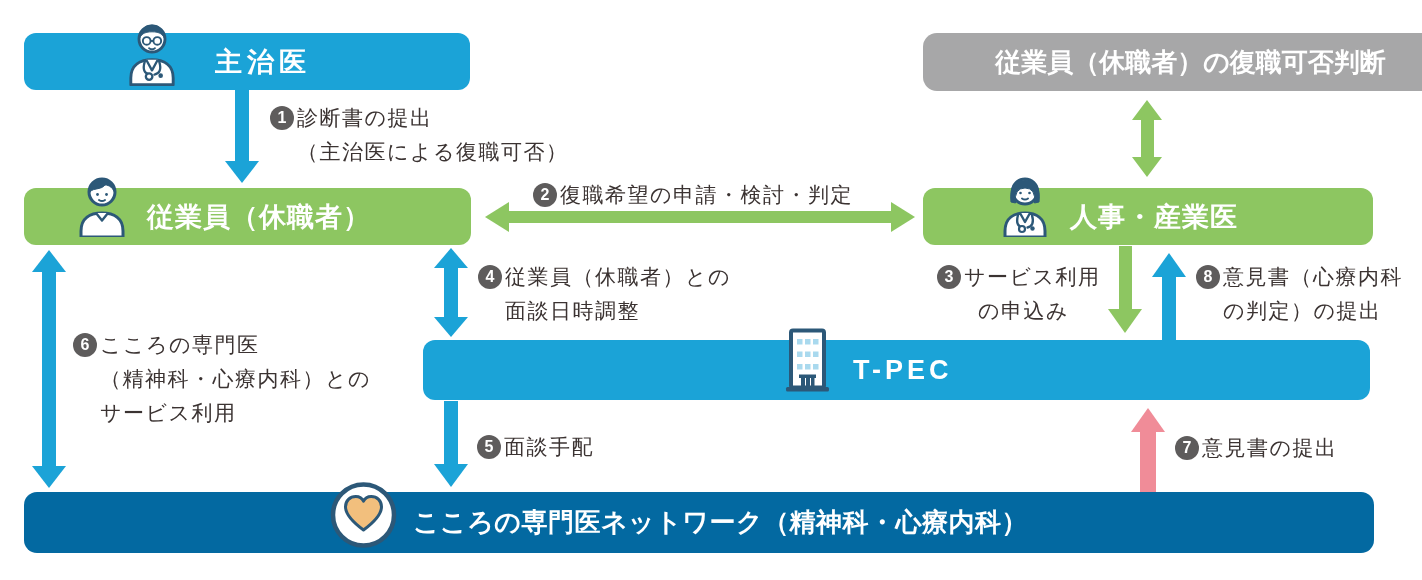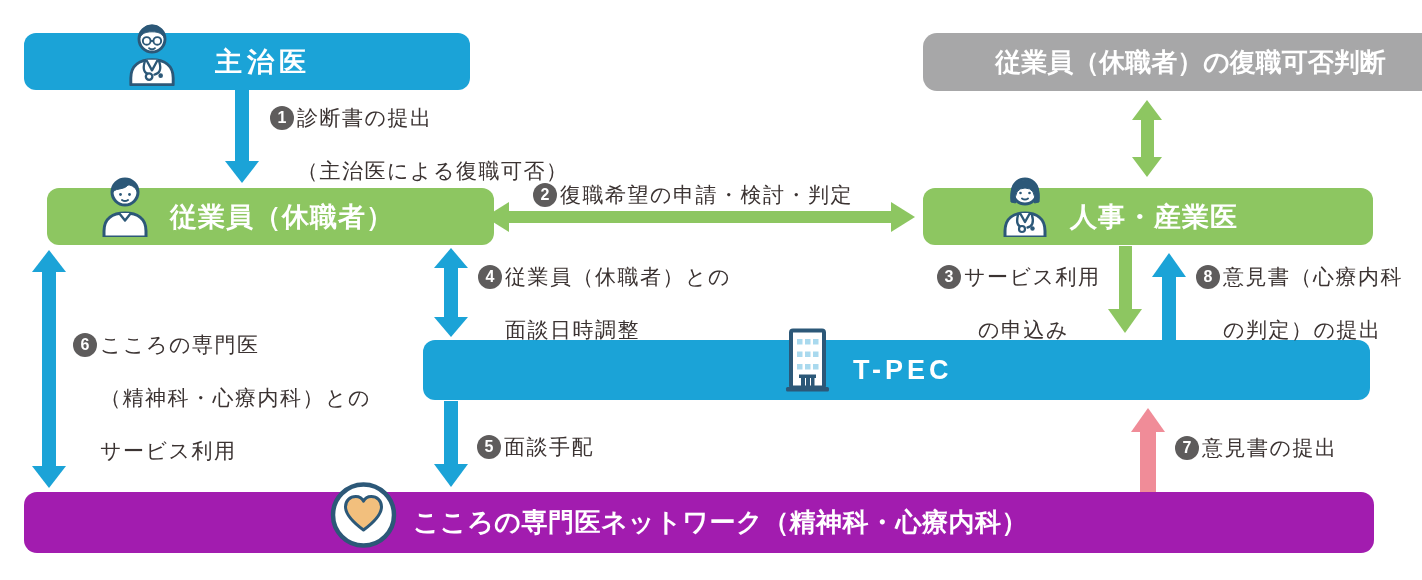--- a/index.html
+++ b/index.html
@@ -6,27 +6,27 @@
   body{width:1422px;height:580px;position:relative;overflow:hidden;
        font-family:"Liberation Sans","DejaVu Sans",sans-serif;}
   .stage{position:absolute;left:0;top:0;width:1422px;height:580px;}
 
   
   .box{position:absolute;display:flex;align-items:center;box-sizing:border-box;}
   .box-label{color:#ffffff;font-weight:700;font-size:27px;letter-spacing:1px;white-space:nowrap;}
   .blue{background:#1BA3D7;}
   .green{background:#8DC661;}
   .gray{background:#A7A7A8;}
-  .pink{background:#a21caf;font-family:Liberation Serif, serif;}
+  .pink{background:#0369a1;font-family:Liberation Serif, serif;}
 
   #box-doctor{left:24px;top:33px;width:446px;height:57px;border-radius:12px;padding-left:179px;}
   #box-doctor .box-label{letter-spacing:5px;margin-left:12px;}
   #box-judgment{left:923px;top:33px;width:535px;height:58px;border-radius:14px;justify-content:center;}
   #box-judgment .box-label{font-size:26px;letter-spacing:0;}
-  #box-employee{left:24px;top:188px;width:447px;height:57px;border-radius:12px;padding-left:123px;margin-left:23px;}
+  #box-employee{left:24px;top:188px;width:447px;height:57px;border-radius:12px;padding-left:123px;}
   #box-hr{left:923px;top:188px;width:450px;height:57px;border-radius:12px;padding-left:147px;}
   #box-tpec{left:423px;top:340px;width:947px;height:60px;border-radius:12px;padding-left:430px;}
   #box-tpec .box-label{letter-spacing:4px;}
   #box-network{left:24px;top:492px;width:1350px;height:61px;border-radius:13px;padding-left:389px;}
   #box-network .box-label{font-size:26px;letter-spacing:0.5px;}
 
   .icon{position:absolute;display:block;}
   #box-doctor .icon{left:102px;top:-13px;width:52px;height:66px;}
   #box-employee .icon{left:53px;top:-13px;width:50px;height:62px;}
   #box-hr .icon{left:78px;top:-13px;width:48px;height:62px;}
@@ -40,21 +40,21 @@
   .c-blue{background:#1BA3D7;}  .h-blue-d{border-top-color:#1BA3D7;}  .h-blue-u{border-bottom-color:#1BA3D7;}
   .c-green{background:#8DC661;} .h-green-d{border-top-color:#8DC661;} .h-green-u{border-bottom-color:#8DC661;}
   .h-green-l{border-right-color:#8DC661;} .h-green-r{border-left-color:#8DC661;}
   .c-pink{background:#F08C98;}  .h-pink-u{border-bottom-color:#F08C98;}
 
   
   .step{position:absolute;display:flex;align-items:flex-start;color:#3B3332;}
   .badge{flex:0 0 auto;width:24px;height:24px;margin-top:5px;margin-right:3px;border-radius:50%;
          background:#5E5C5C;color:#fff;font-size:16px;font-weight:600;
          display:flex;align-items:center;justify-content:center;}
-  .lines{display:flex;flex-direction:column;gap:19px;}
+  .lines{display:flex;flex-direction:column;}
   .ln{font-size:21px;line-height:34px;letter-spacing:1.5px;white-space:nowrap;}
   .indent-sm{margin-left:14px;}
 </style>
 </head>
 <body>
 
 <div class="stage">
 
   <div class="a">
     <div class="shaft c-blue" style="left:235px;top:90px;width:14px;height:72px;"></div>

